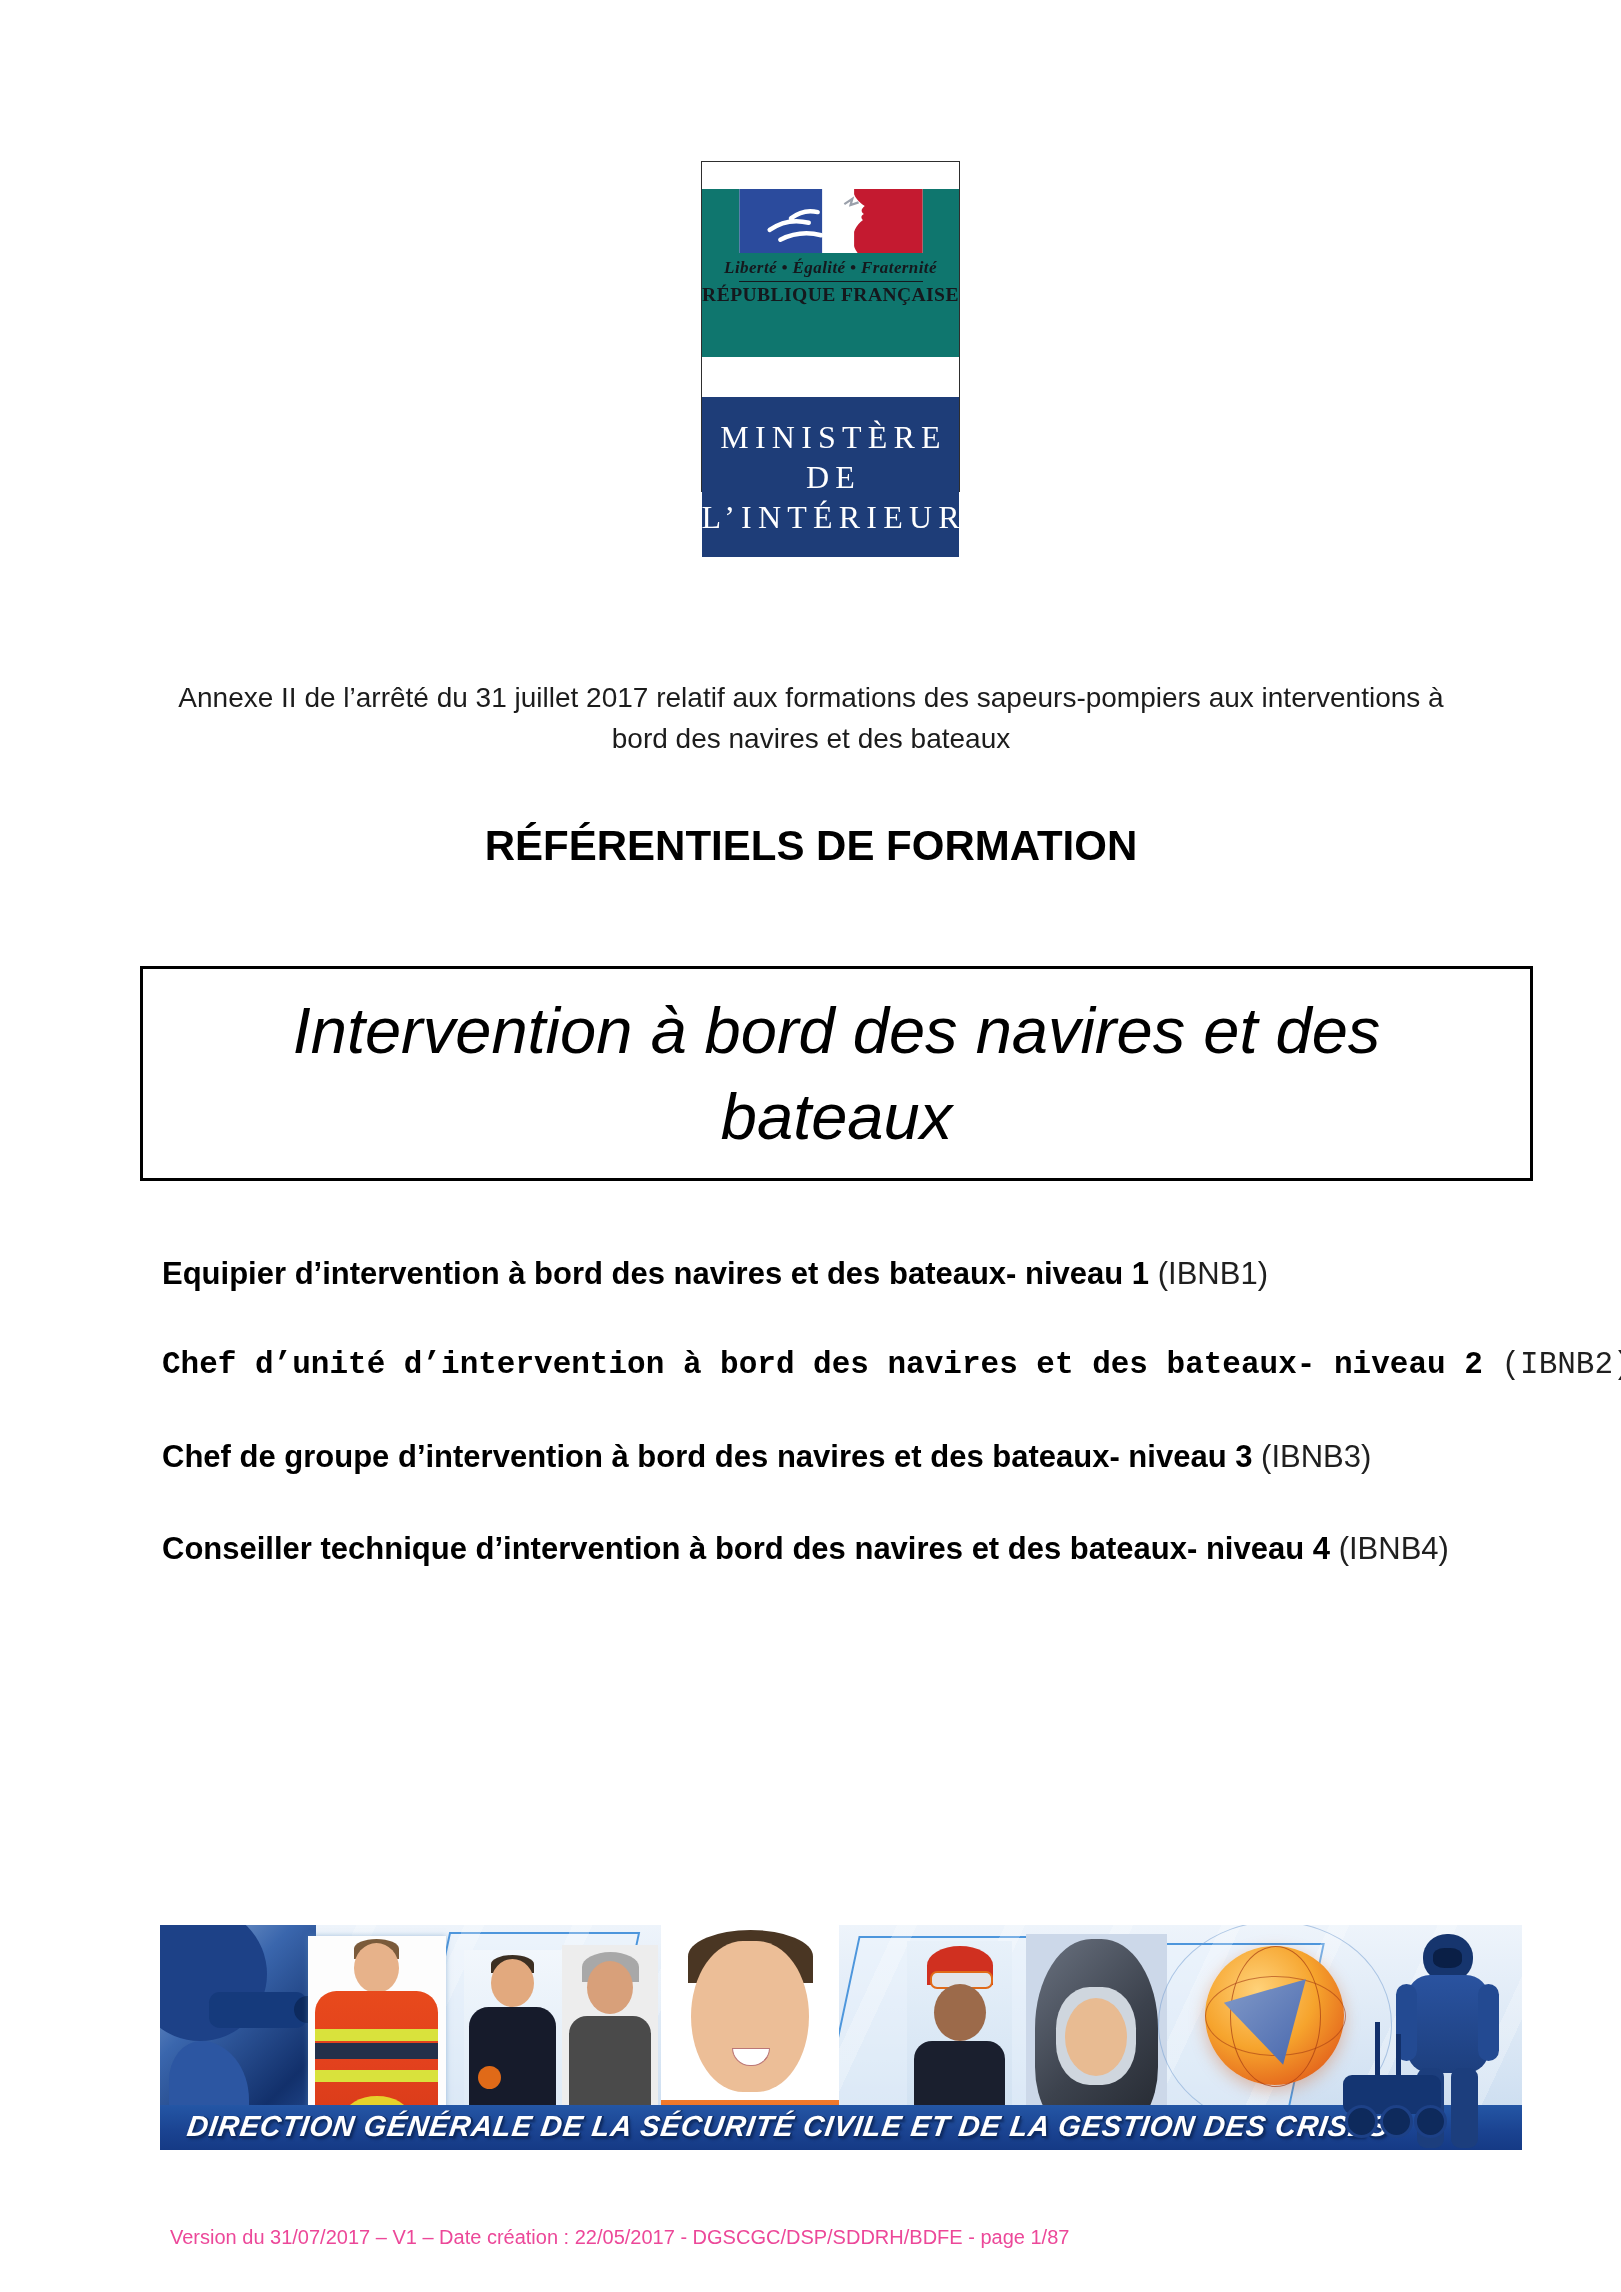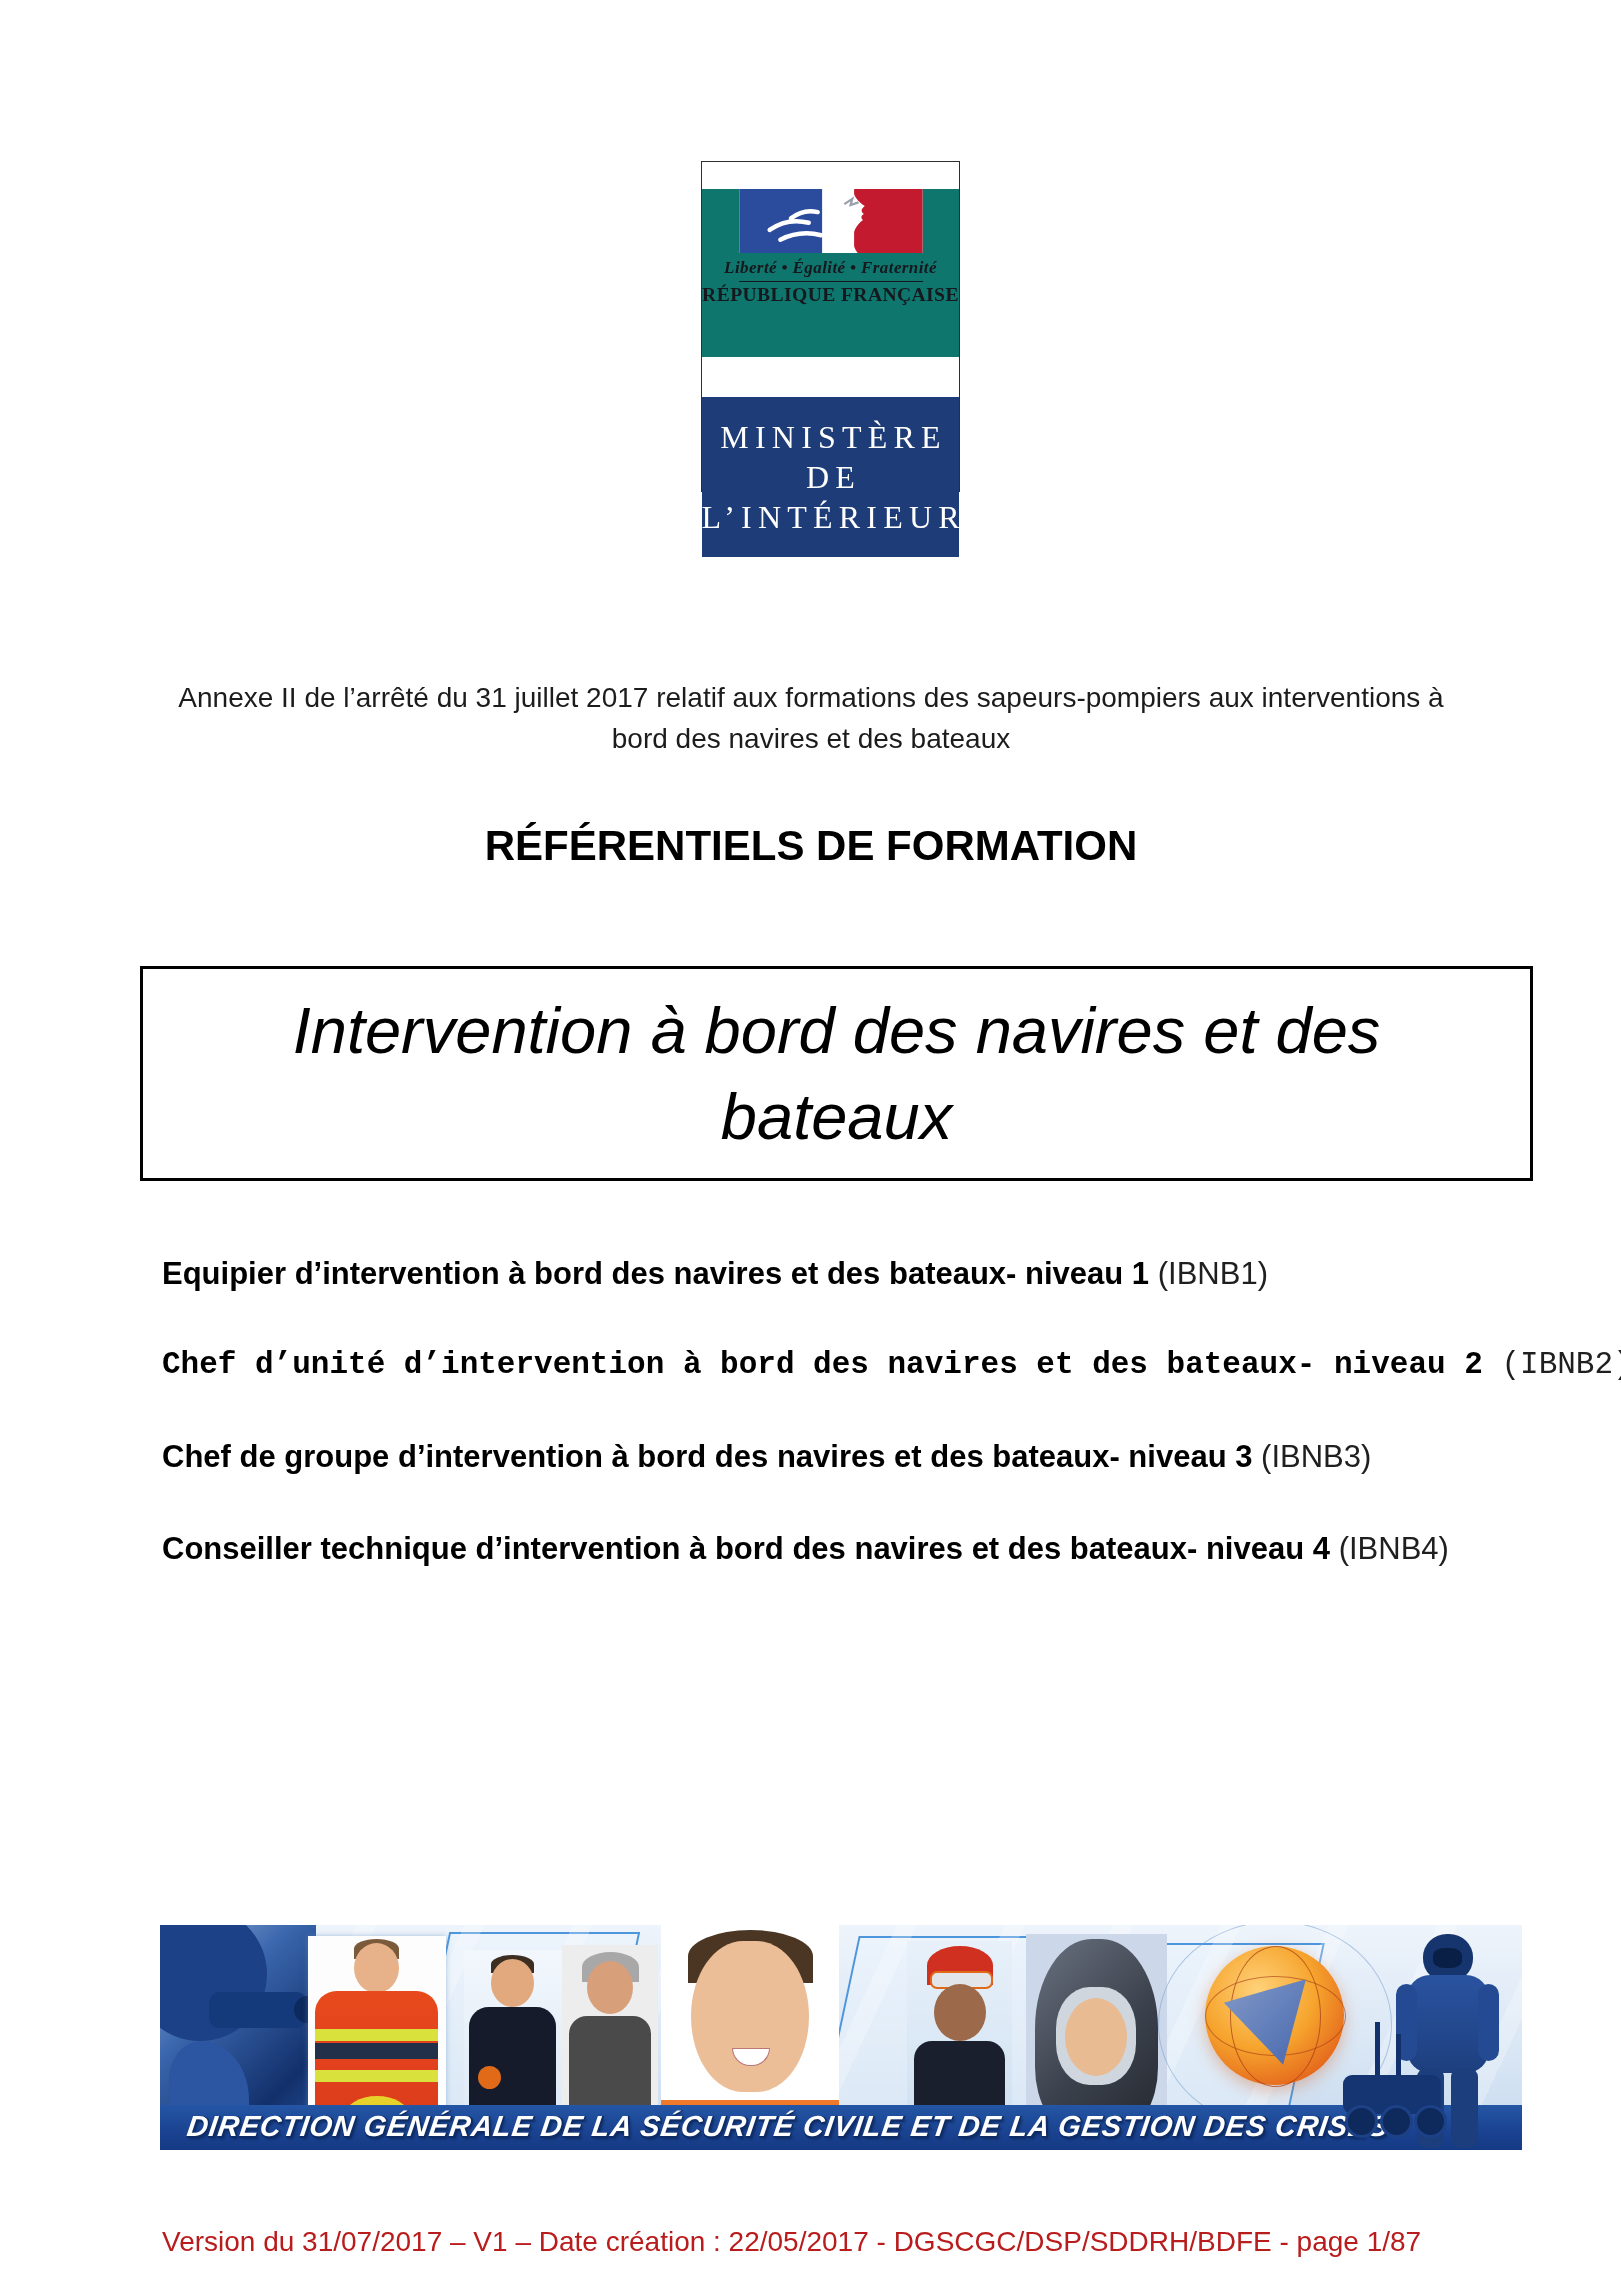--- a/index.html
+++ b/index.html
@@ -144,21 +144,21 @@
     position:absolute;left:0;top:180px;width:100%;height:45px;z-index:5;
     background:linear-gradient(180deg,#2456a5 0%,#1b4492 55%,#153a85 100%);
   }
   .b-strip .cap{
     display:inline-block;margin:5.3px 0 0 25px;font-size:29px;font-weight:bold;font-style:italic;
     color:#ffffff;letter-spacing:0.9px;white-space:nowrap;transform:skewX(-8deg);transform-origin:left bottom;
     text-shadow:1.8px 0 0 #0e2d66,0 1.8px 0 #0e2d66,2.7px 2.7px 2.7px rgba(5,20,55,.55);
   }
 
   
-  .footer{left:162px;top:2226px;font-size:28px;color:#b91c1c;white-space:nowrap;}
+  .footer{left:170px;top:2226px;font-size:20px;color:#ec4899;white-space:nowrap;}
 </style>
 </head>
 <body>
 
 <div class="abs logo-block">
   <div class="logo-top">
     <svg class="logo-flag" width="184" height="64" viewBox="0 0 206 72" aria-hidden="true">
       <rect x="0" y="0" width="206" height="72" fill="#ffffff"></rect>
       <rect x="0" y="0" width="97" height="72" fill="#2b4b9d"></rect>
       <rect x="129" y="0" width="77" height="72" fill="#c41a30"></rect>

